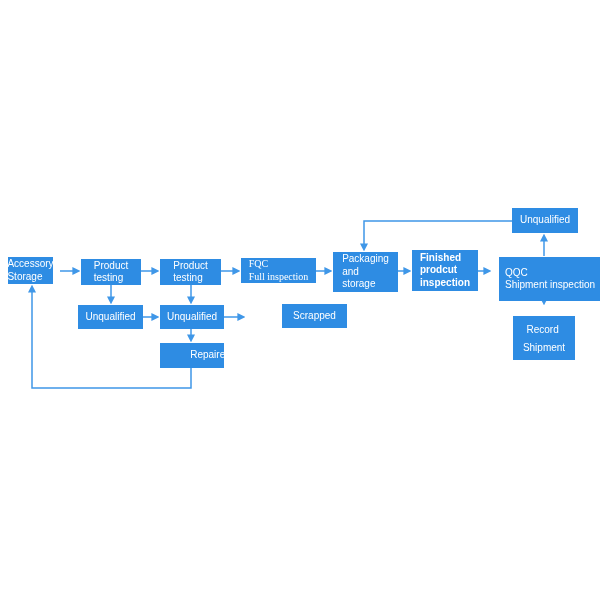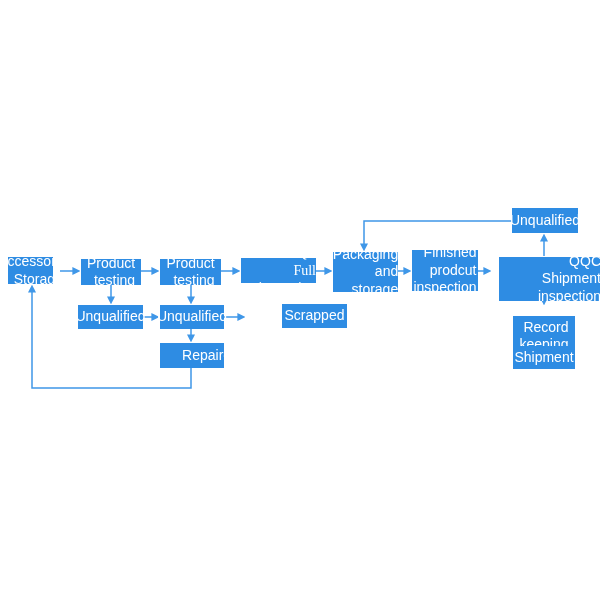--- a/index.html
+++ b/index.html
@@ -31,23 +31,23 @@
     fill: var(--arrow, #3f97e8);
   }
   .node {
     position: absolute;
     box-sizing: border-box;
     background: var(--node-fill, #2e8ce3);
     color: var(--node-text, #ffffff);
     display: flex;
     align-items: center;
     justify-content: center;
-    text-align: right;
+    text-align: left;
     white-space: pre-line;
-    font-size: 14px;
+    font-size: 10px;
     line-height: 1.25;
   }
 </style>
 </head>
 <body>
 
 <div class="canvas">
 
   <svg class="connectors" viewBox="0 0 600 600" xmlns="http://www.w3.org/2000/svg">
     <defs>
@@ -77,27 +77,27 @@
 Storage</div>
   <div class="node" style="left:81px;  top:259px; width:60px;  height:26px;">Product
 testing</div>
   <div class="node" style="left:160px; top:259px; width:61px;  height:26px;">Product
 testing</div>
   <div class="node" style="left:241px; top:258px; width:75px;  height:25px;font-family:Liberation Serif, serif;">FQC
 Full inspection</div>
   <div class="node" style="left:333px; top:252px; width:65px;  height:40px;">Packaging
 and
 storage</div>
-  <div class="node" style="left:412px; top:250px; width:66px;  height:41px;">Finished
+  <div class="node" style="left:412px; top:250px; width:66px;  height:41px;font-weight:bold;">Finished
 prodcut
 inspection</div>
   <div class="node" style="left:499px; top:257px; width:102px; height:44px;">QQC
 Shipment inspection</div>
   <div class="node" style="left:512px; top:208px; width:66px;  height:25px;">Unqualified</div>
   <div class="node" style="left:78px;  top:305px; width:65px;  height:24px;">Unqualified</div>
   <div class="node" style="left:160px; top:305px; width:64px;  height:24px;">Unqualified</div>
   <div class="node" style="left:246px; top:304px; width:65px;  height:24px;margin-left:36px;">Scrapped</div>
   <div class="node" style="left:160px; top:343px; width:64px;  height:25px;padding-left:37px;">Repaired</div>
   <div class="node" style="left:513px; top:316px; width:62px;  height:40px;">Record
 keeping</div>
-  <div class="node" style="left:513px; top:346px; width:62px;  height:23px;">Shipment</div>
+  <div class="node" style="left:513px; top:337px; width:62px;  height:23px;">Shipment</div>
 
 </div>
 
 </body></html>

